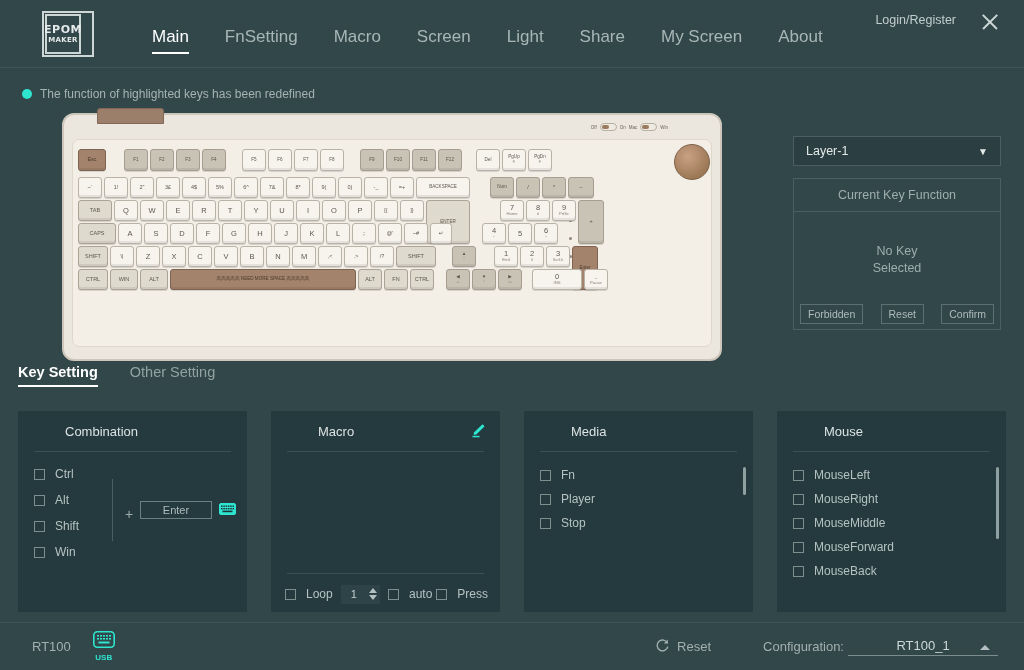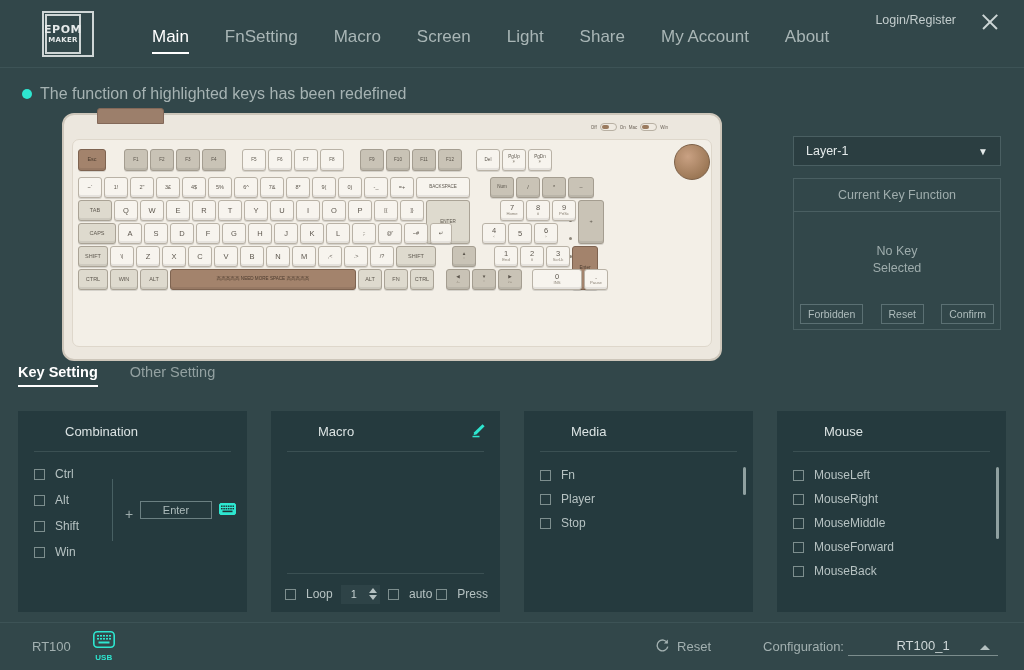--- a/index.html
+++ b/index.html
@@ -70,21 +70,21 @@
 
   
   .hint {
     display: flex; align-items: center;
     margin: 18px 0 0 22px; height: 16px;
   }
   .hint-dot {
     width: 10px; height: 10px; border-radius: 50%;
     background: #2ee6d0; margin-right: 8px; flex: none;
   }
-  .hint-text { color: #a6b3b3; font-size: 16px; }
+  .hint-text { color: #a6b3b3; font-size: 12px; }
 
   
   .kb-wrap {
     position: absolute; left: 62px; top: 113px;
     width: 660px; height: 248px;
   }
   .kb-case {
     position: absolute; inset: 0;
     background: #ece7de;
     border: 2px solid #cdc6ba;
@@ -342,21 +342,21 @@
     </div>
   </div>
 
   <div class="nav" id="nav">
       <div class="nav-item active">Main</div>
       <div class="nav-item">FnSetting</div>
       <div class="nav-item">Macro</div>
       <div class="nav-item">Screen</div>
       <div class="nav-item">Light</div>
       <div class="nav-item">Share</div>
-      <div class="nav-item">My Account</div>
+      <div class="nav-item">My Screen</div>
       <div class="nav-item">About</div>
     </div>
 
   <div class="login">Login/Register</div>
   <div class="close-btn"></div>
 </div>
 
 <div class="hint">
   <div class="hint-dot"></div>
   <div class="hint-text">The function of highlighted keys has been redefined</div>

